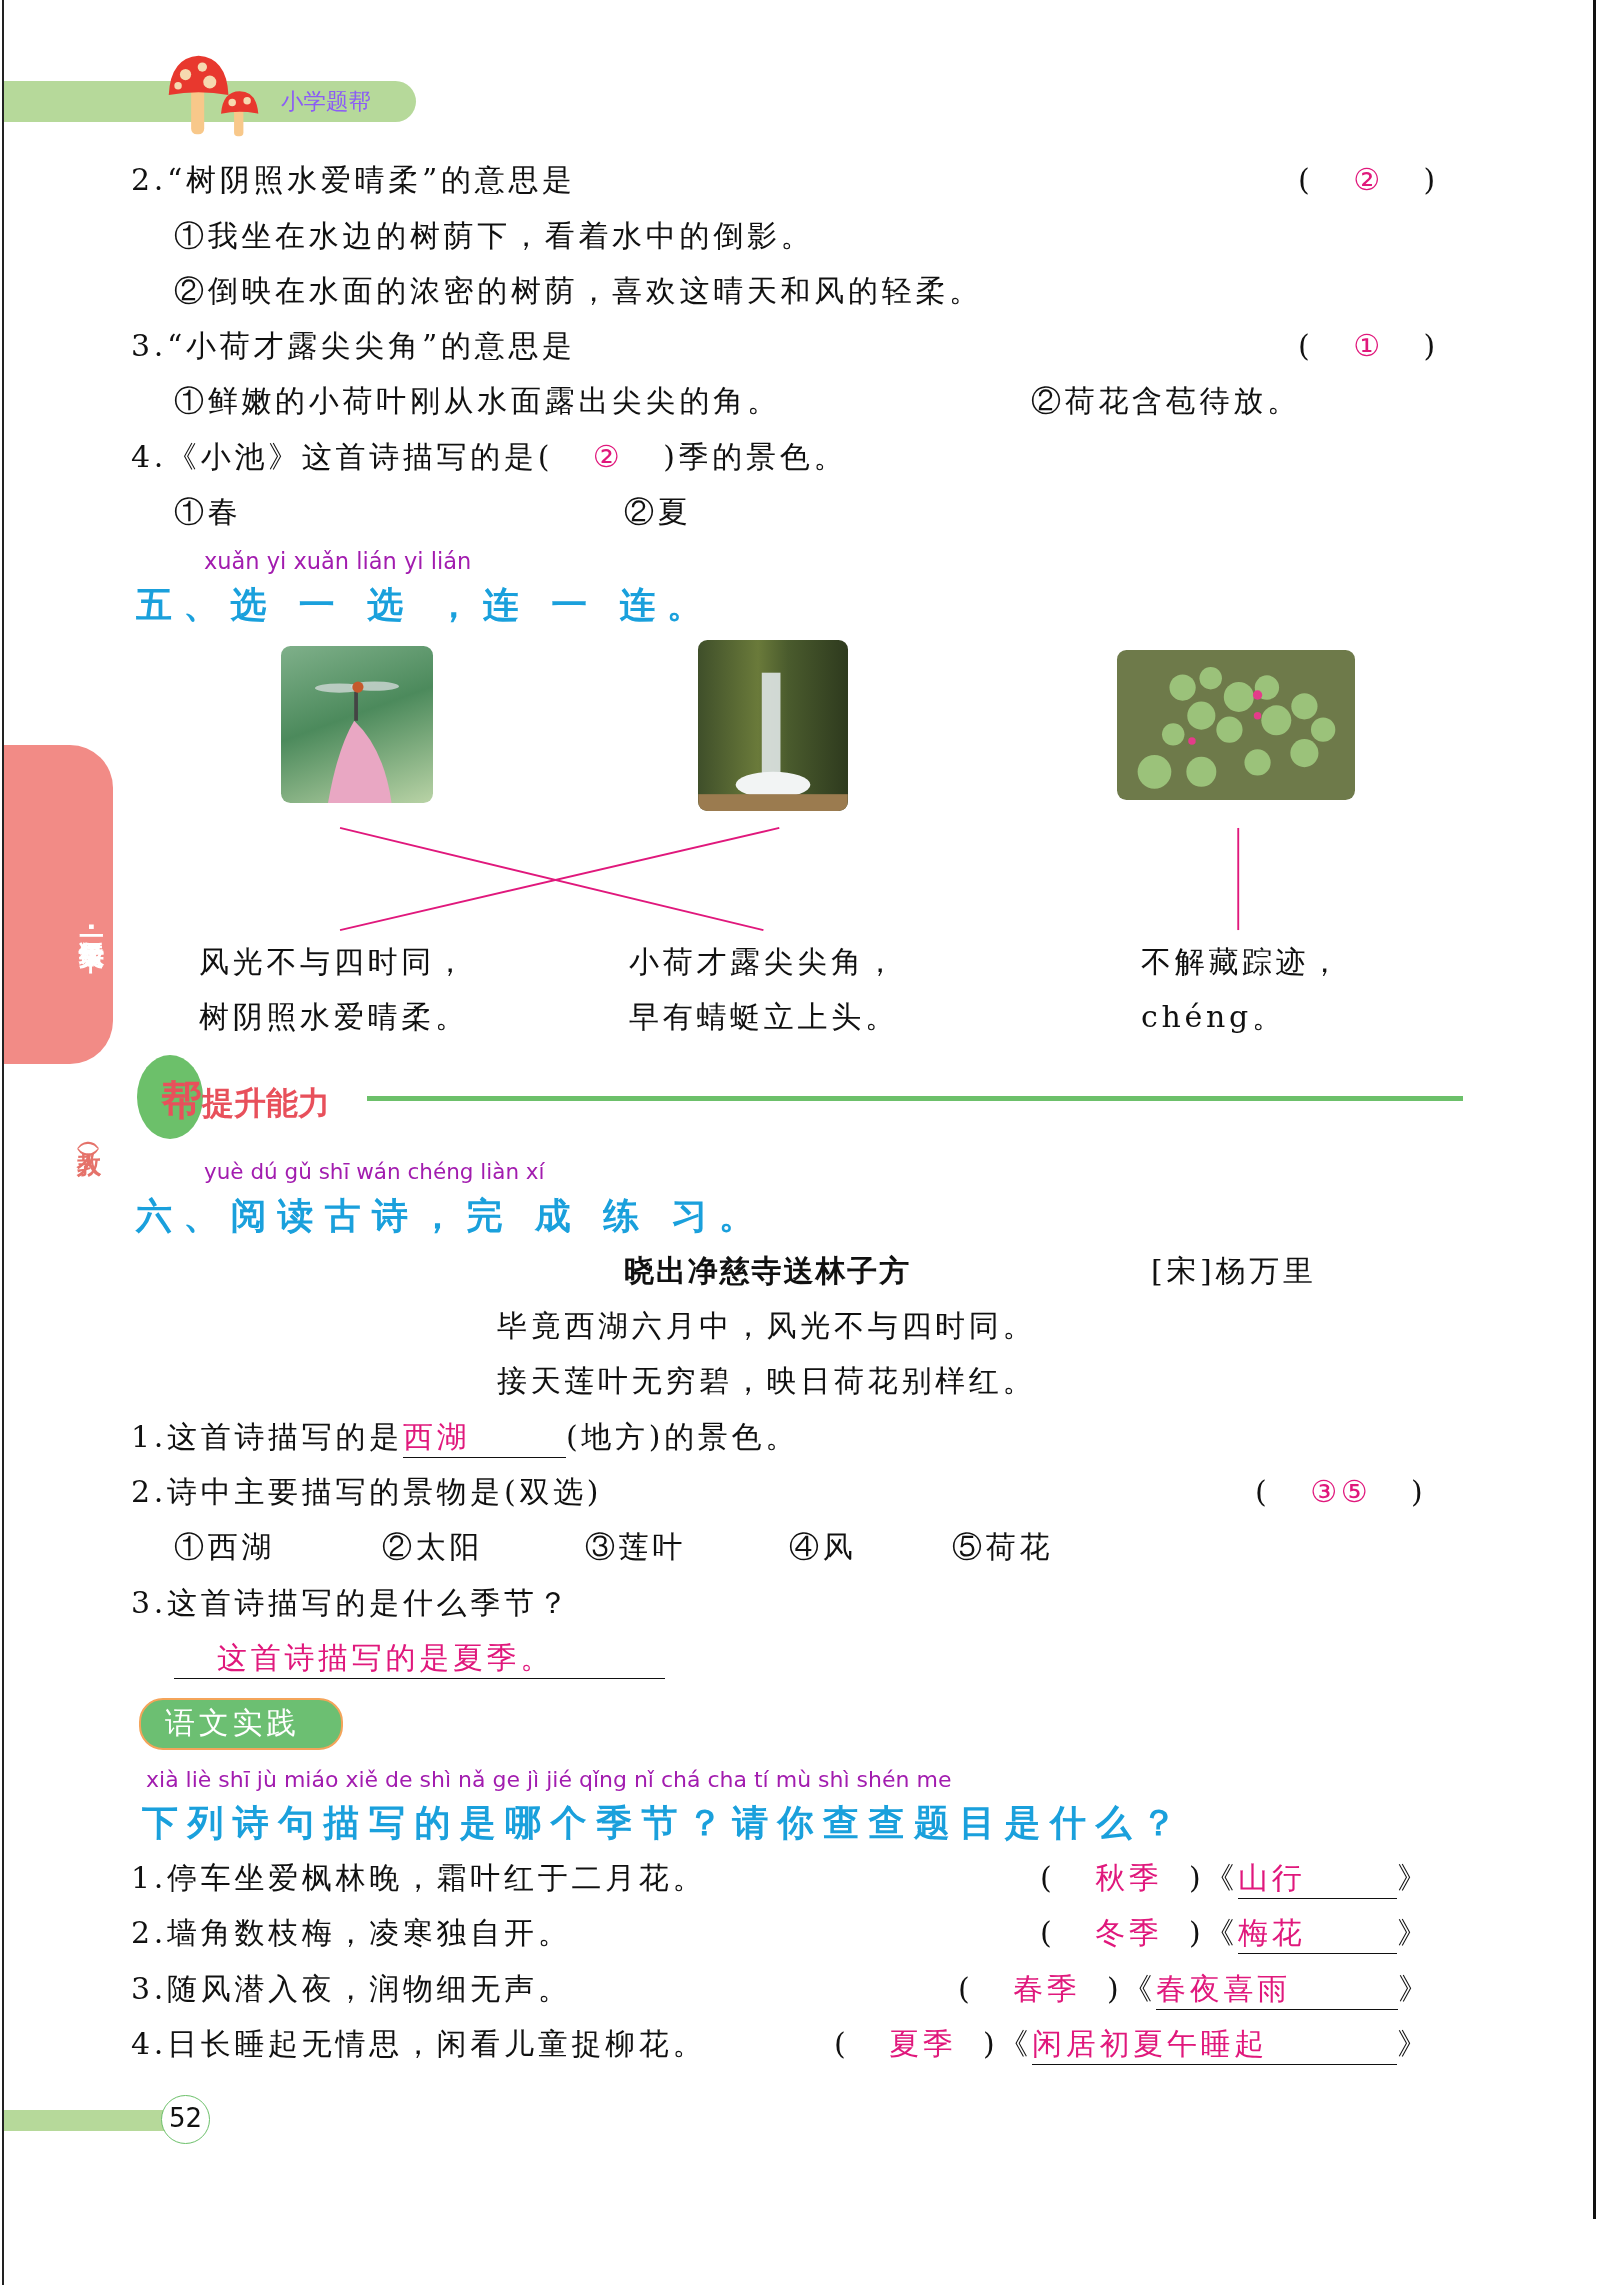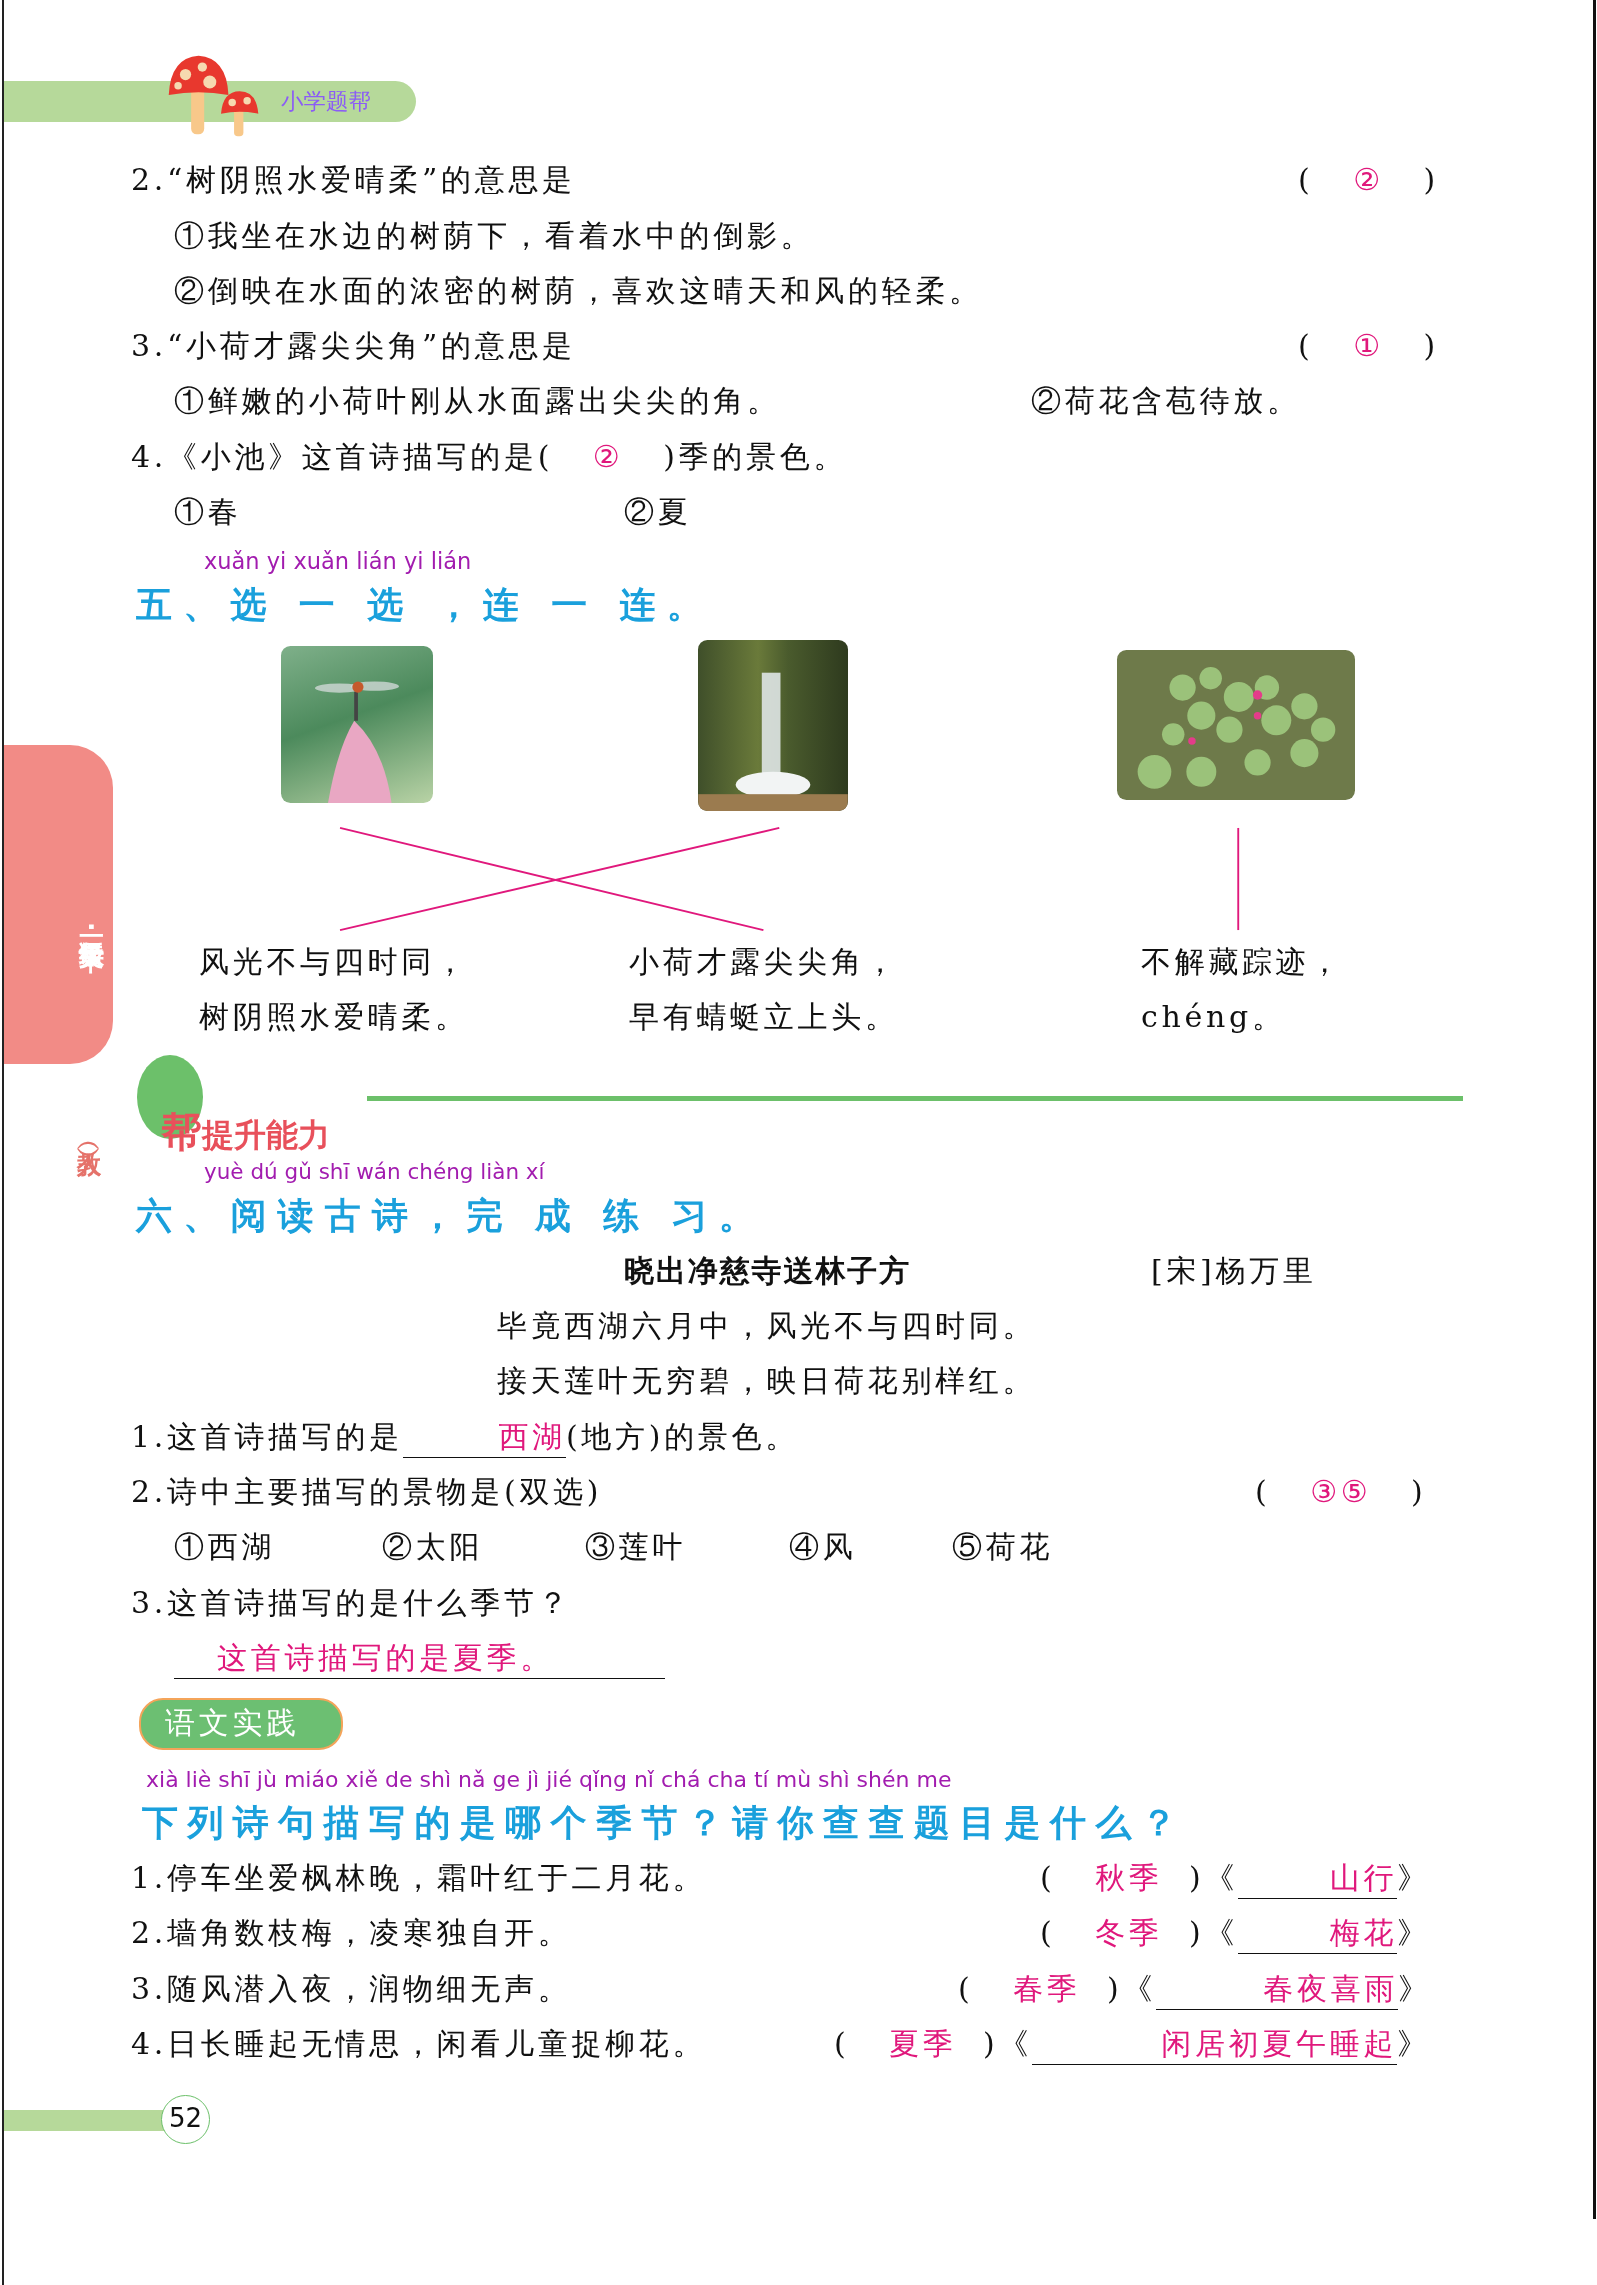--- a/index.html
+++ b/index.html
@@ -15,22 +15,22 @@
   .circ{font-family:"DejaVu Sans",sans-serif;}
   .blue{color:#1aa0dc;font-family:Liberation Sans, sans-serif;}
   .pinyin{font-size:22.5px;color:#a21caf;font-family:"DejaVu Sans","Liberation Sans",sans-serif;white-space:nowrap;}
   .sec-title{font-size:36px;font-weight:bold;letter-spacing:11.2px;white-space:nowrap;}
   .pic{border-radius:9.4px;overflow:hidden;}
   .side-tab{left:3.7px;top:745px;width:109px;height:319px;background:#f28b86;border-radius:0 43px 43px 0;}
   .side-text{left:67px;top:824px;width:37px;font-family:"DejaVu Sans",sans-serif;font-weight:bold;font-size:25px;color:#fff;line-height:30px;text-align:center;}
   .side-ed{left:69px;top:1087px;width:34px;font-family:"DejaVu Sans",sans-serif;font-weight:bold;font-size:24px;color:#e5726a;line-height:28px;text-align:center;}
   .green-line{left:367px;top:1096px;width:1096px;height:4.7px;background:#6cc06a;}
   .badge{left:137px;top:1055px;width:66px;height:84px;border-radius:50%;background:#6cc06a;}
-  .badge-text{left:161px;top:1073px;font-family:"DejaVu Sans",sans-serif;font-weight:bold;font-size:32px;color:#e8505b;white-space:nowrap;margin-top:32px;}
-  .ul{border-bottom:1.9px solid #111;display:inline-block;text-align:right;}
+  .badge-text{left:161px;top:1073px;font-family:"DejaVu Sans",sans-serif;font-weight:bold;font-size:32px;color:#e8505b;white-space:nowrap;}
+  .ul{border-bottom:1.9px solid #111;display:inline-block;text-align:left;}
   .practice{left:139px;top:1698px;width:204px;height:52px;border-radius:24px;background:#6cbf72;border:2.8px solid #f4a45a;box-sizing:border-box;}
   .practice-text{left:165px;top:1703px;font-family:"DejaVu Sans",sans-serif;font-size:30px;color:#fff;letter-spacing:3.7px;white-space:nowrap;}
   .footer-bar{left:3.7px;top:2110px;width:169px;height:20.6px;background:#b6d99a;}
   .page-num{left:161px;top:2095px;width:49px;height:49px;border-radius:50%;border:1.9px solid #6cc06a;background:#fff;box-sizing:border-box;font-family:"DejaVu Sans",sans-serif;font-size:26px;line-height:45px;text-align:center;}
 </style>
 </head>
 <body>
 
 <div class="abs border-left"></div>
 <div class="abs border-right"></div>

